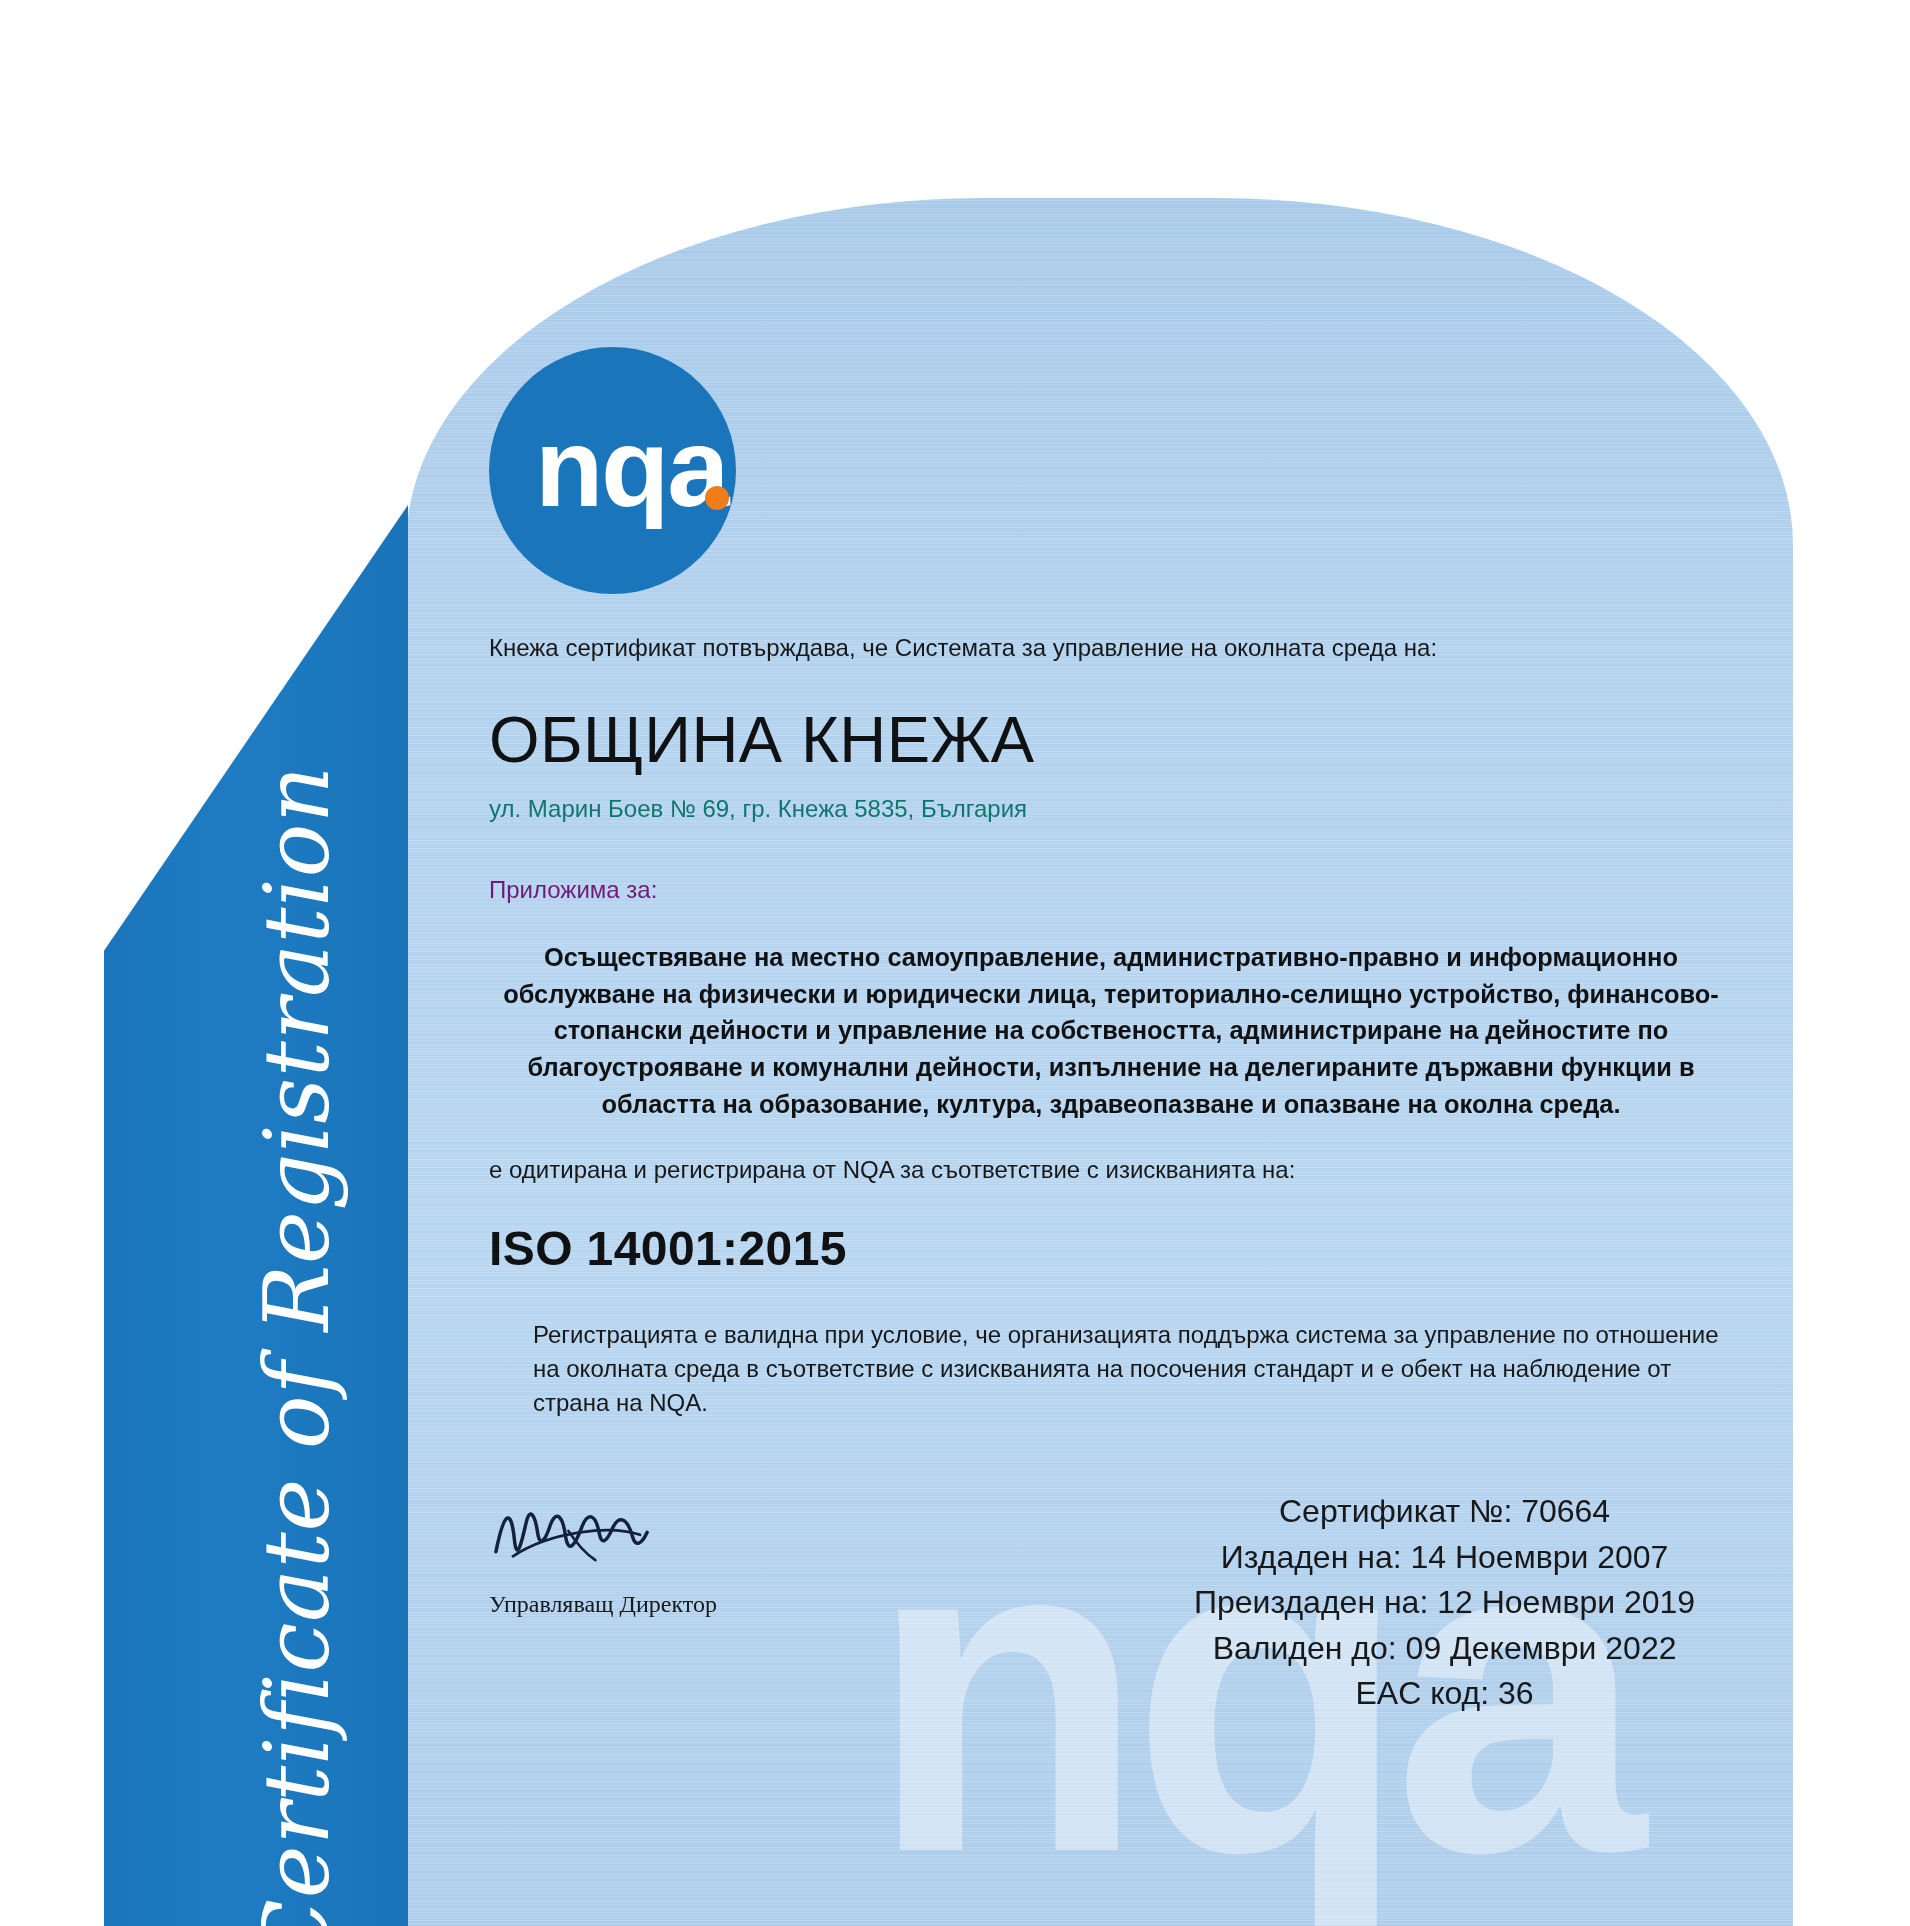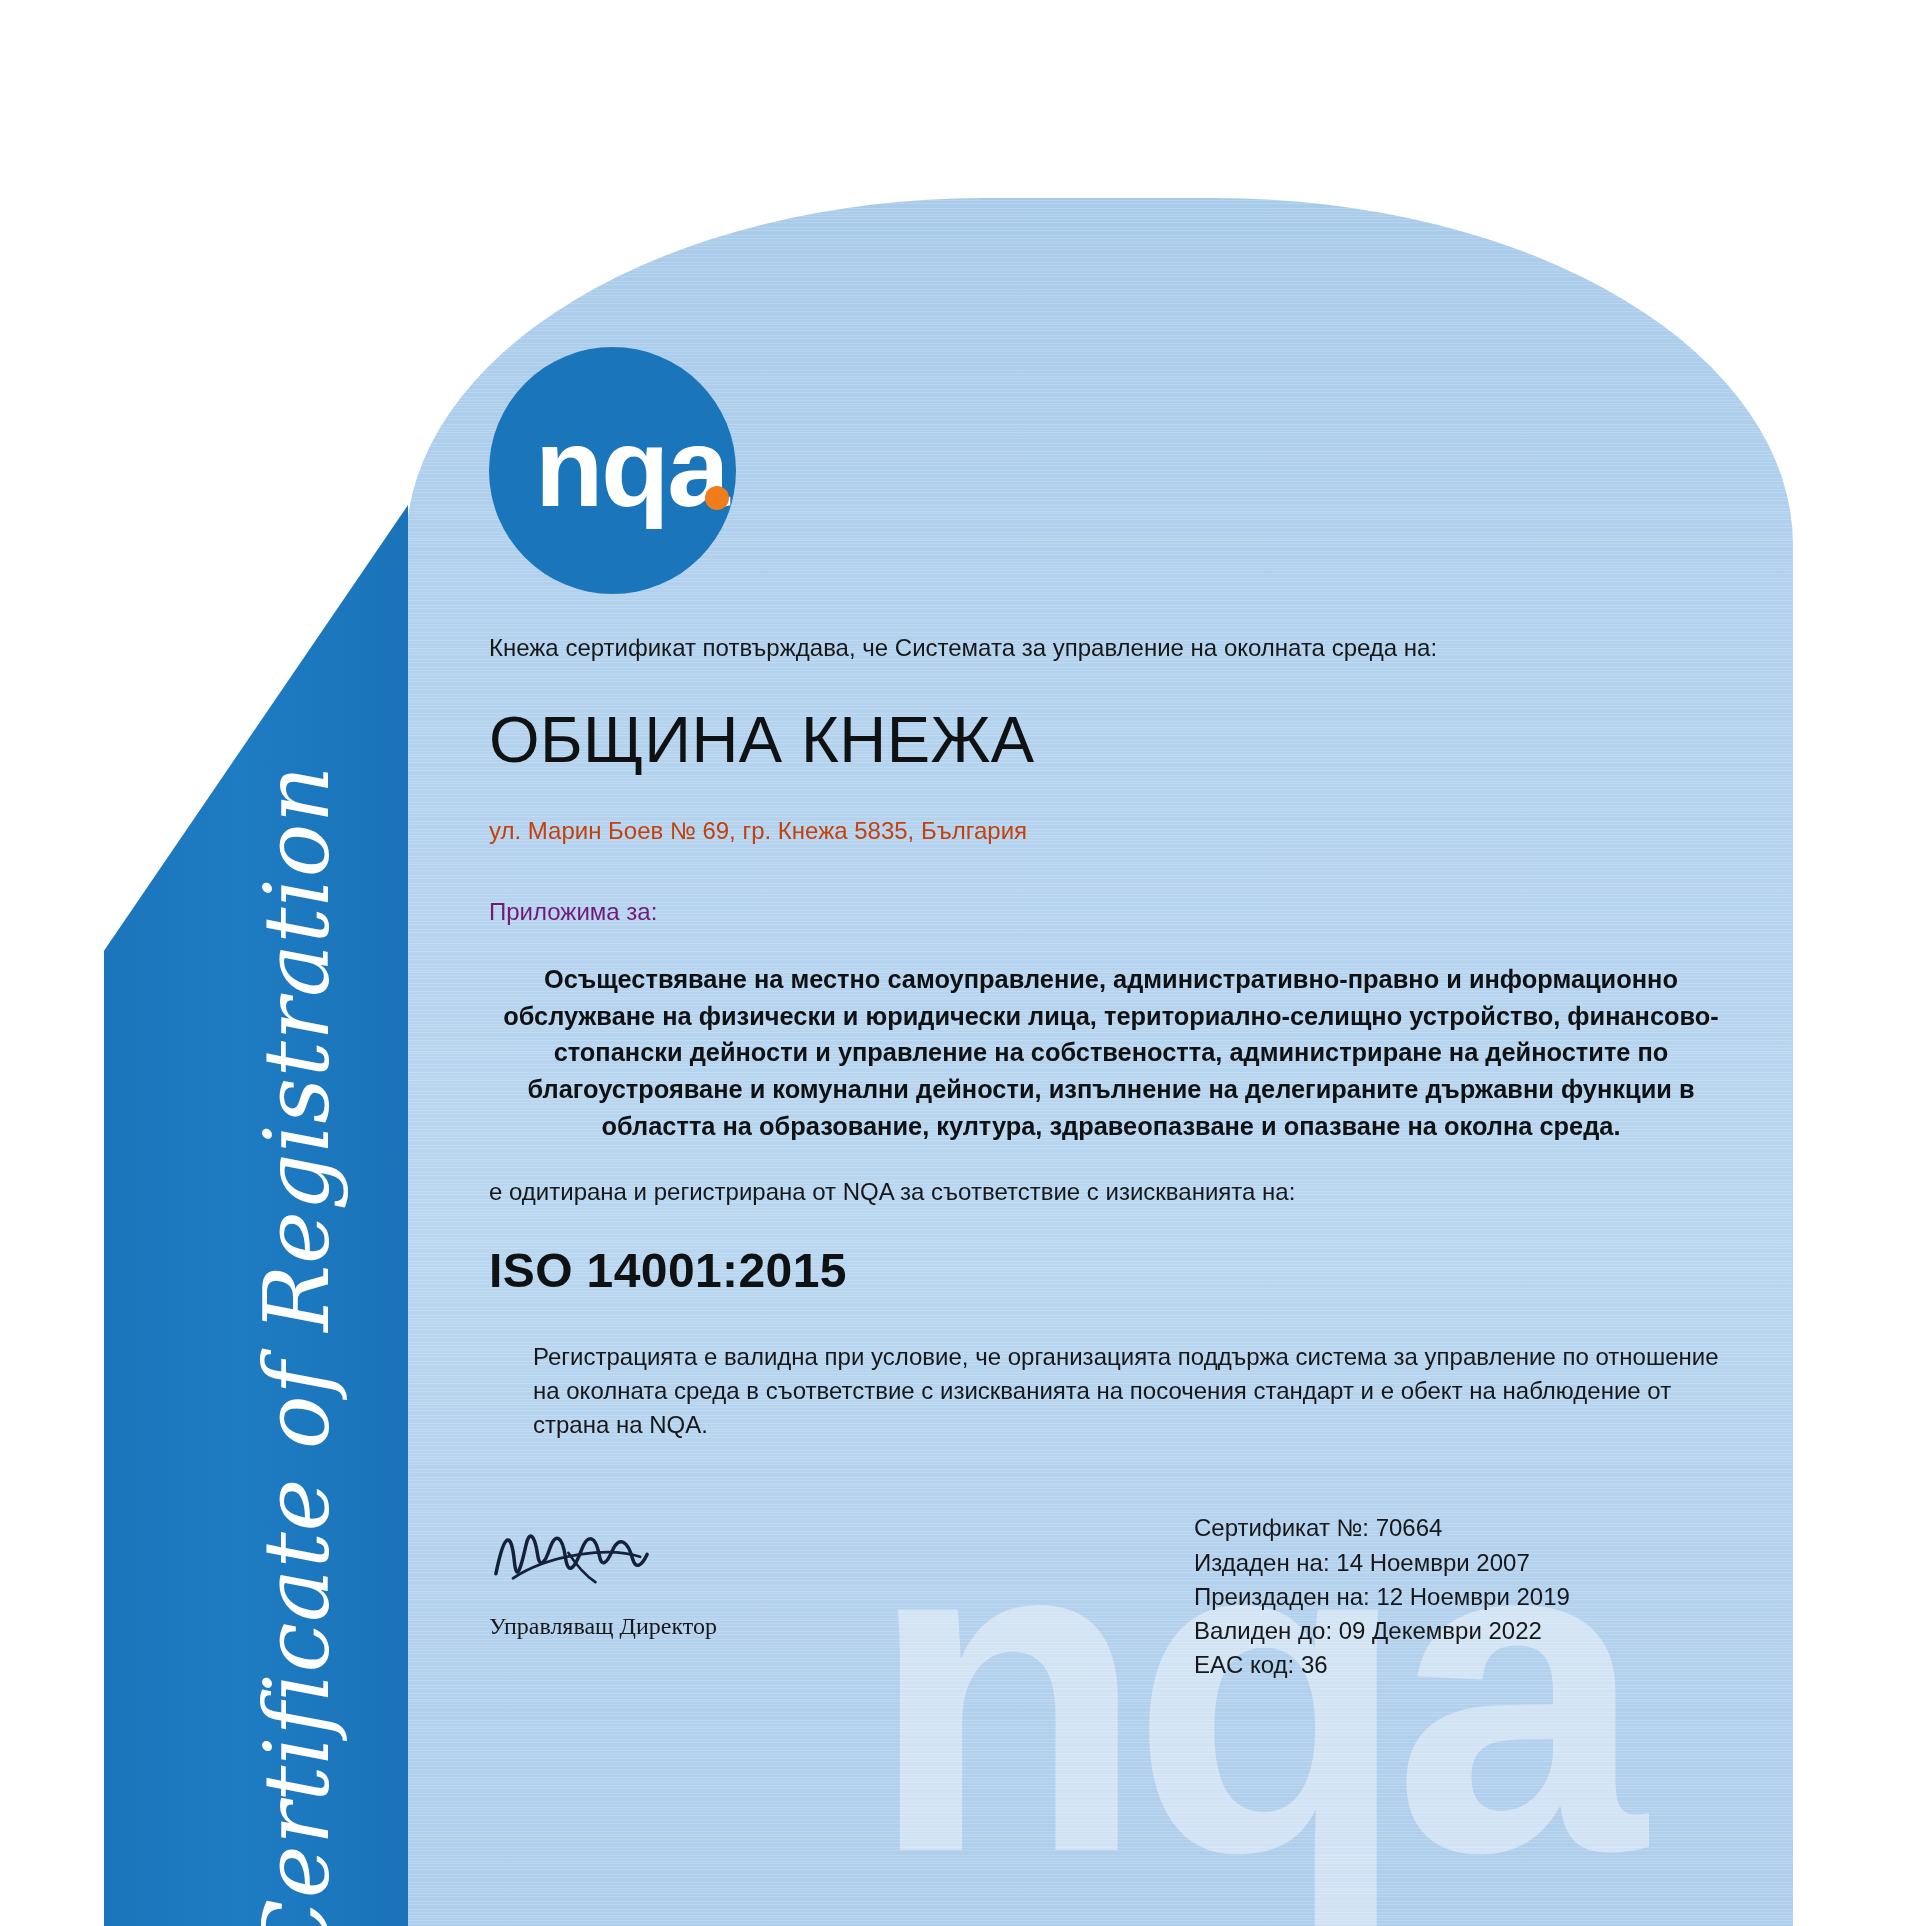--- a/index.html
+++ b/index.html
@@ -144,22 +144,22 @@
   .org-name {
     font-size: 65px;
     font-weight: 400;
     letter-spacing: 0.4px;
     margin-top: 37px;
     color: #0f1113;
   }
 
   .org-addr {
     font-size: 24px;
-    margin-top: 40px;
-    color: #c2410c;
+    margin-top: 18px;
+    color: #0f766e;
   }
 
   .applies-label {
     font-size: 24px;
     margin-top: 53px;
     color: #701a75;
   }
 
   .scope {
     font-size: 25.4px;
@@ -214,23 +214,24 @@
   .signature-title {
     font-size: 24px;
     margin-top: 15.4px;
     color: #16181a;
   }
 
   .details-block {
     position: absolute;
     left: 705px;
     top: 3.9px;
-    font-size: 24px;
+    font-size: 32px;
     line-height: 1.42;
     color: #16181a;
+    text-align: center;
   }
   .details-block div { white-space: nowrap; }
 </style>
 </head>
 <body>
 
 <div id="certificate">
 
   <div class="cert-body">
     <div class="watermark">nqa</div>

